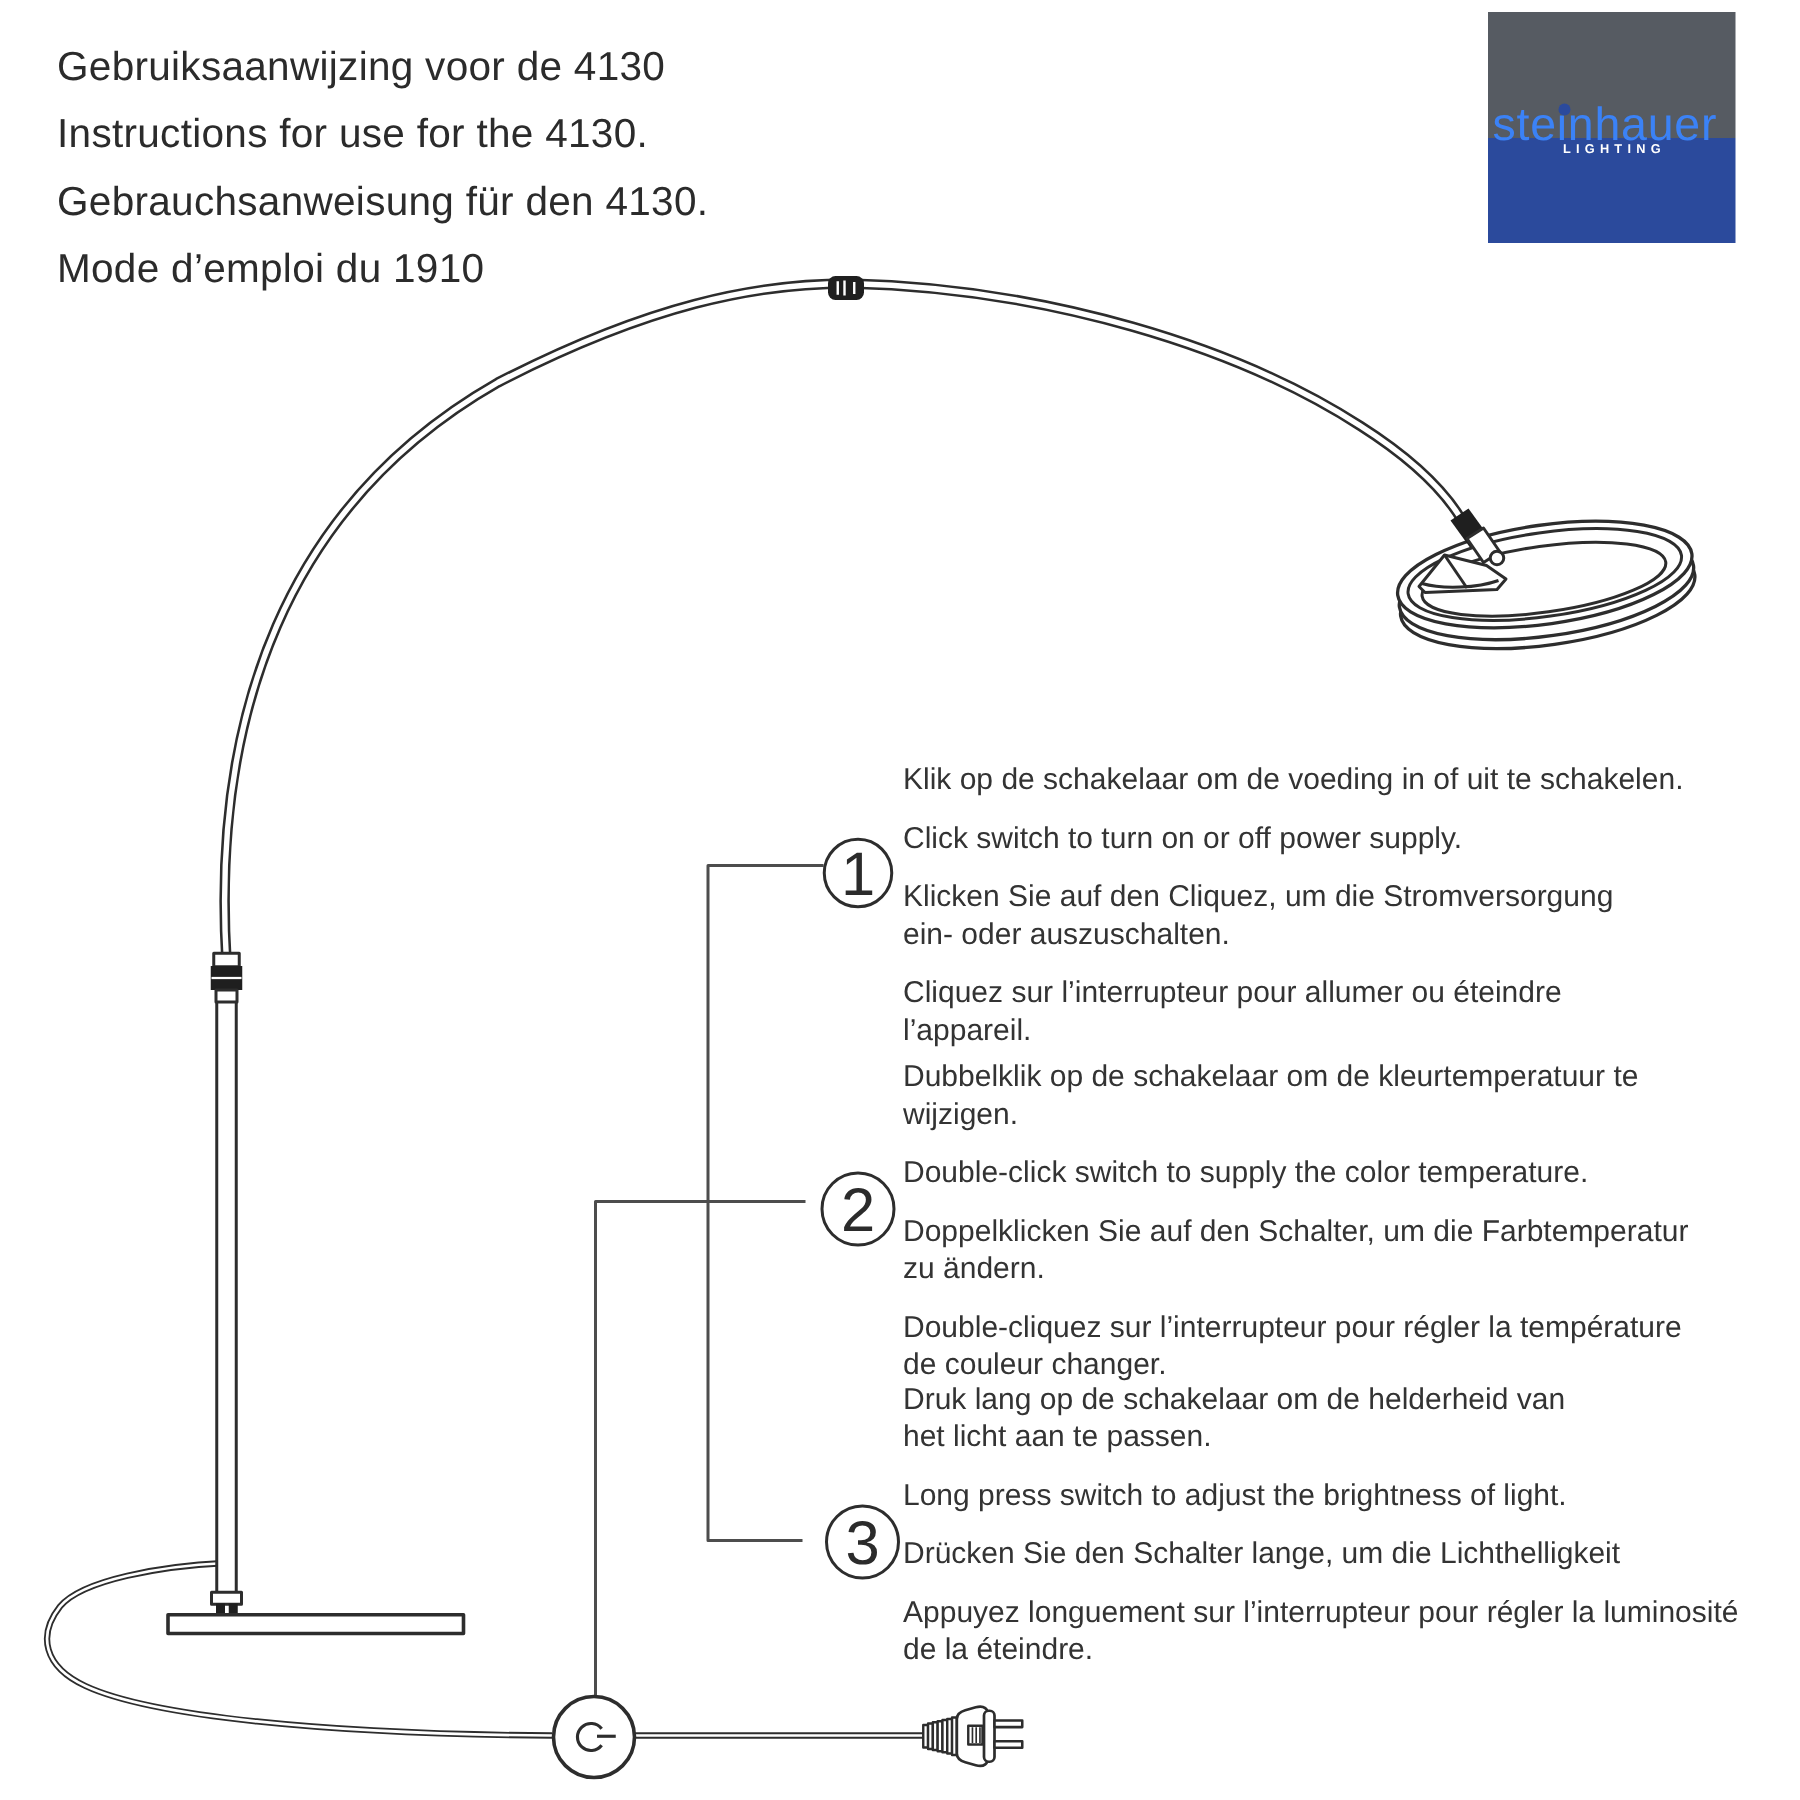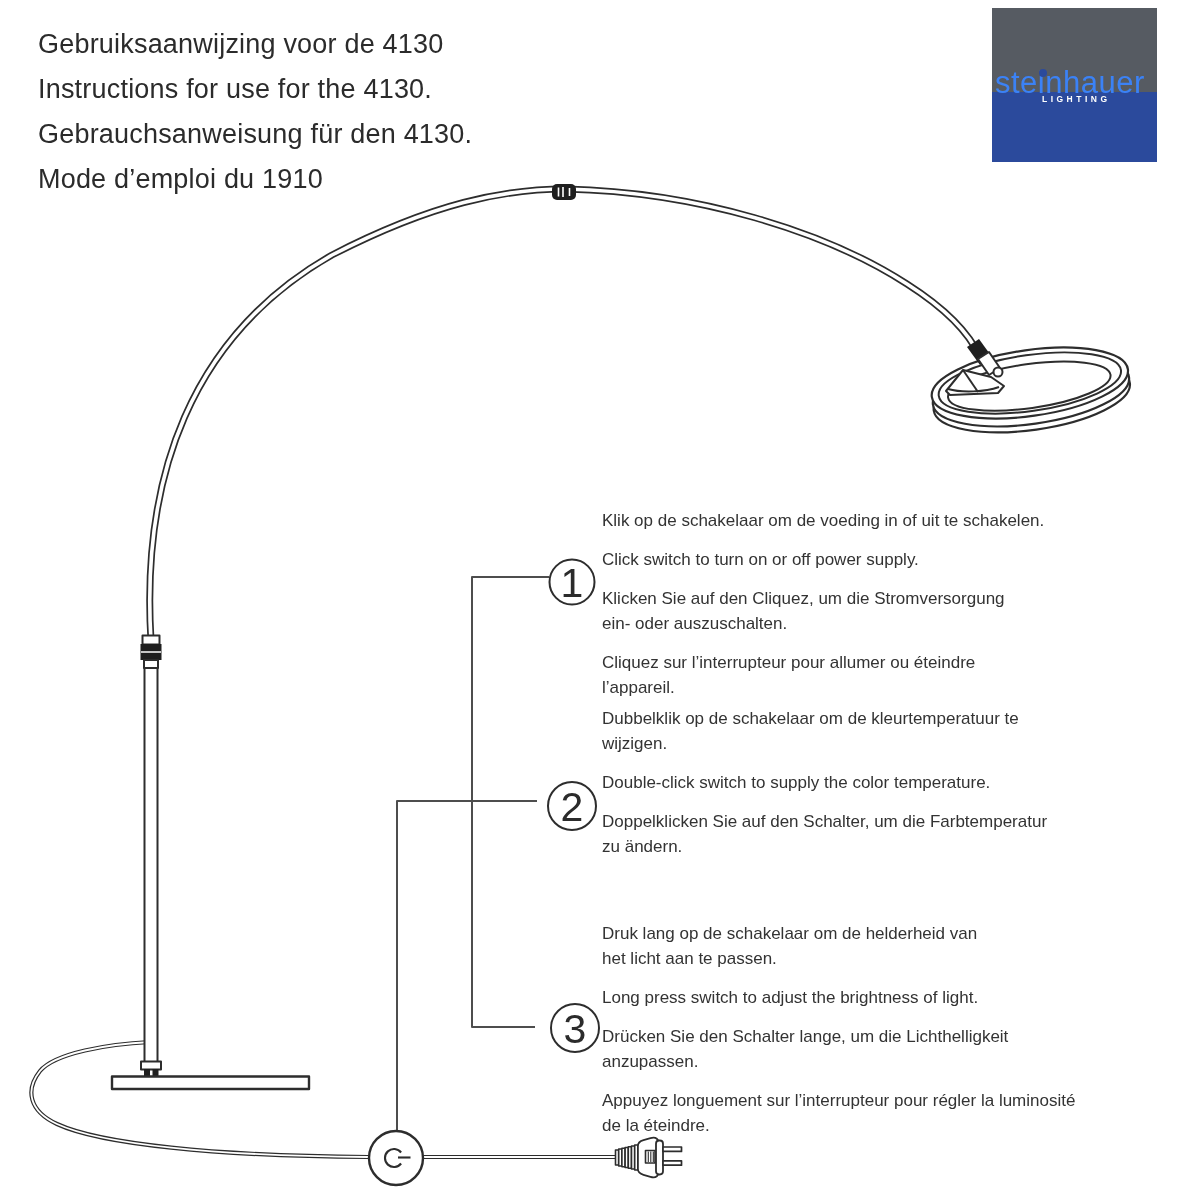--- a/index.html
+++ b/index.html
@@ -22,21 +22,21 @@
     font-size:31px;font-weight:400;color:#3b82f6;letter-spacing:0.5px;white-space:nowrap;
   }
   .logo-idot{position:absolute;left:47px;top:61px;width:8px;height:8px;border-radius:50%;background:#2b4a9c;}
   .logo-tagline{
     position:absolute;left:0;right:0;top:86px;text-align:center;
     font-size:8.5px;font-weight:bold;color:#ffffff;letter-spacing:3.5px;text-indent:3.5px;white-space:nowrap;
   }
   
   .ins{position:absolute;left:602px;width:575px;}
   .ins .para + .para{margin-top:14px;}
-  .ins .ln{font-size:17px;line-height:25px;color:#333333;white-space:nowrap;}
+  .ins .ln{font-size:20px;line-height:25px;color:#333333;white-space:nowrap;}
   
   .art{position:absolute;left:0;top:0;width:1200px;height:1200px;}
   svg text.callout-num{
     font-family:"Liberation Sans", sans-serif;font-size:41px;fill:#2b2b2b;
   }
 </style>
 </head>
 <body>
 
 <div class="canvas">
@@ -187,33 +187,36 @@
       <div class="ln">Dubbelklik op de schakelaar om de kleurtemperatuur te</div>
       <div class="ln">wijzigen.</div>
     </div>
     <div class="para">
       <div class="ln">Double-click switch to supply the color temperature.</div>
     </div>
     <div class="para">
       <div class="ln">Doppelklicken Sie auf den Schalter, um die Farbtemperatur</div>
       <div class="ln">zu ändern.</div>
     </div>
+    <div class="para">
+      <div class="ln">Double-cliquez sur l’interrupteur pour régler la température</div>
+      <div class="ln">de couleur changer.</div>
+    </div>
   </div>
 
   <div class="ins" style="top:921px">
     <div class="para">
       <div class="ln">Druk lang op de schakelaar om de helderheid van</div>
       <div class="ln">het licht aan te passen.</div>
     </div>
     <div class="para">
       <div class="ln">Long press switch to adjust the brightness of light.</div>
     </div>
     <div class="para">
       <div class="ln">Drücken Sie den Schalter lange, um die Lichthelligkeit</div>
-      <div class="ln">anzupassen.</div>
     </div>
     <div class="para">
       <div class="ln">Appuyez longuement sur l’interrupteur pour régler la luminosité</div>
       <div class="ln">de la éteindre.</div>
     </div>
   </div>
 
 </div>
 
 </body></html>

